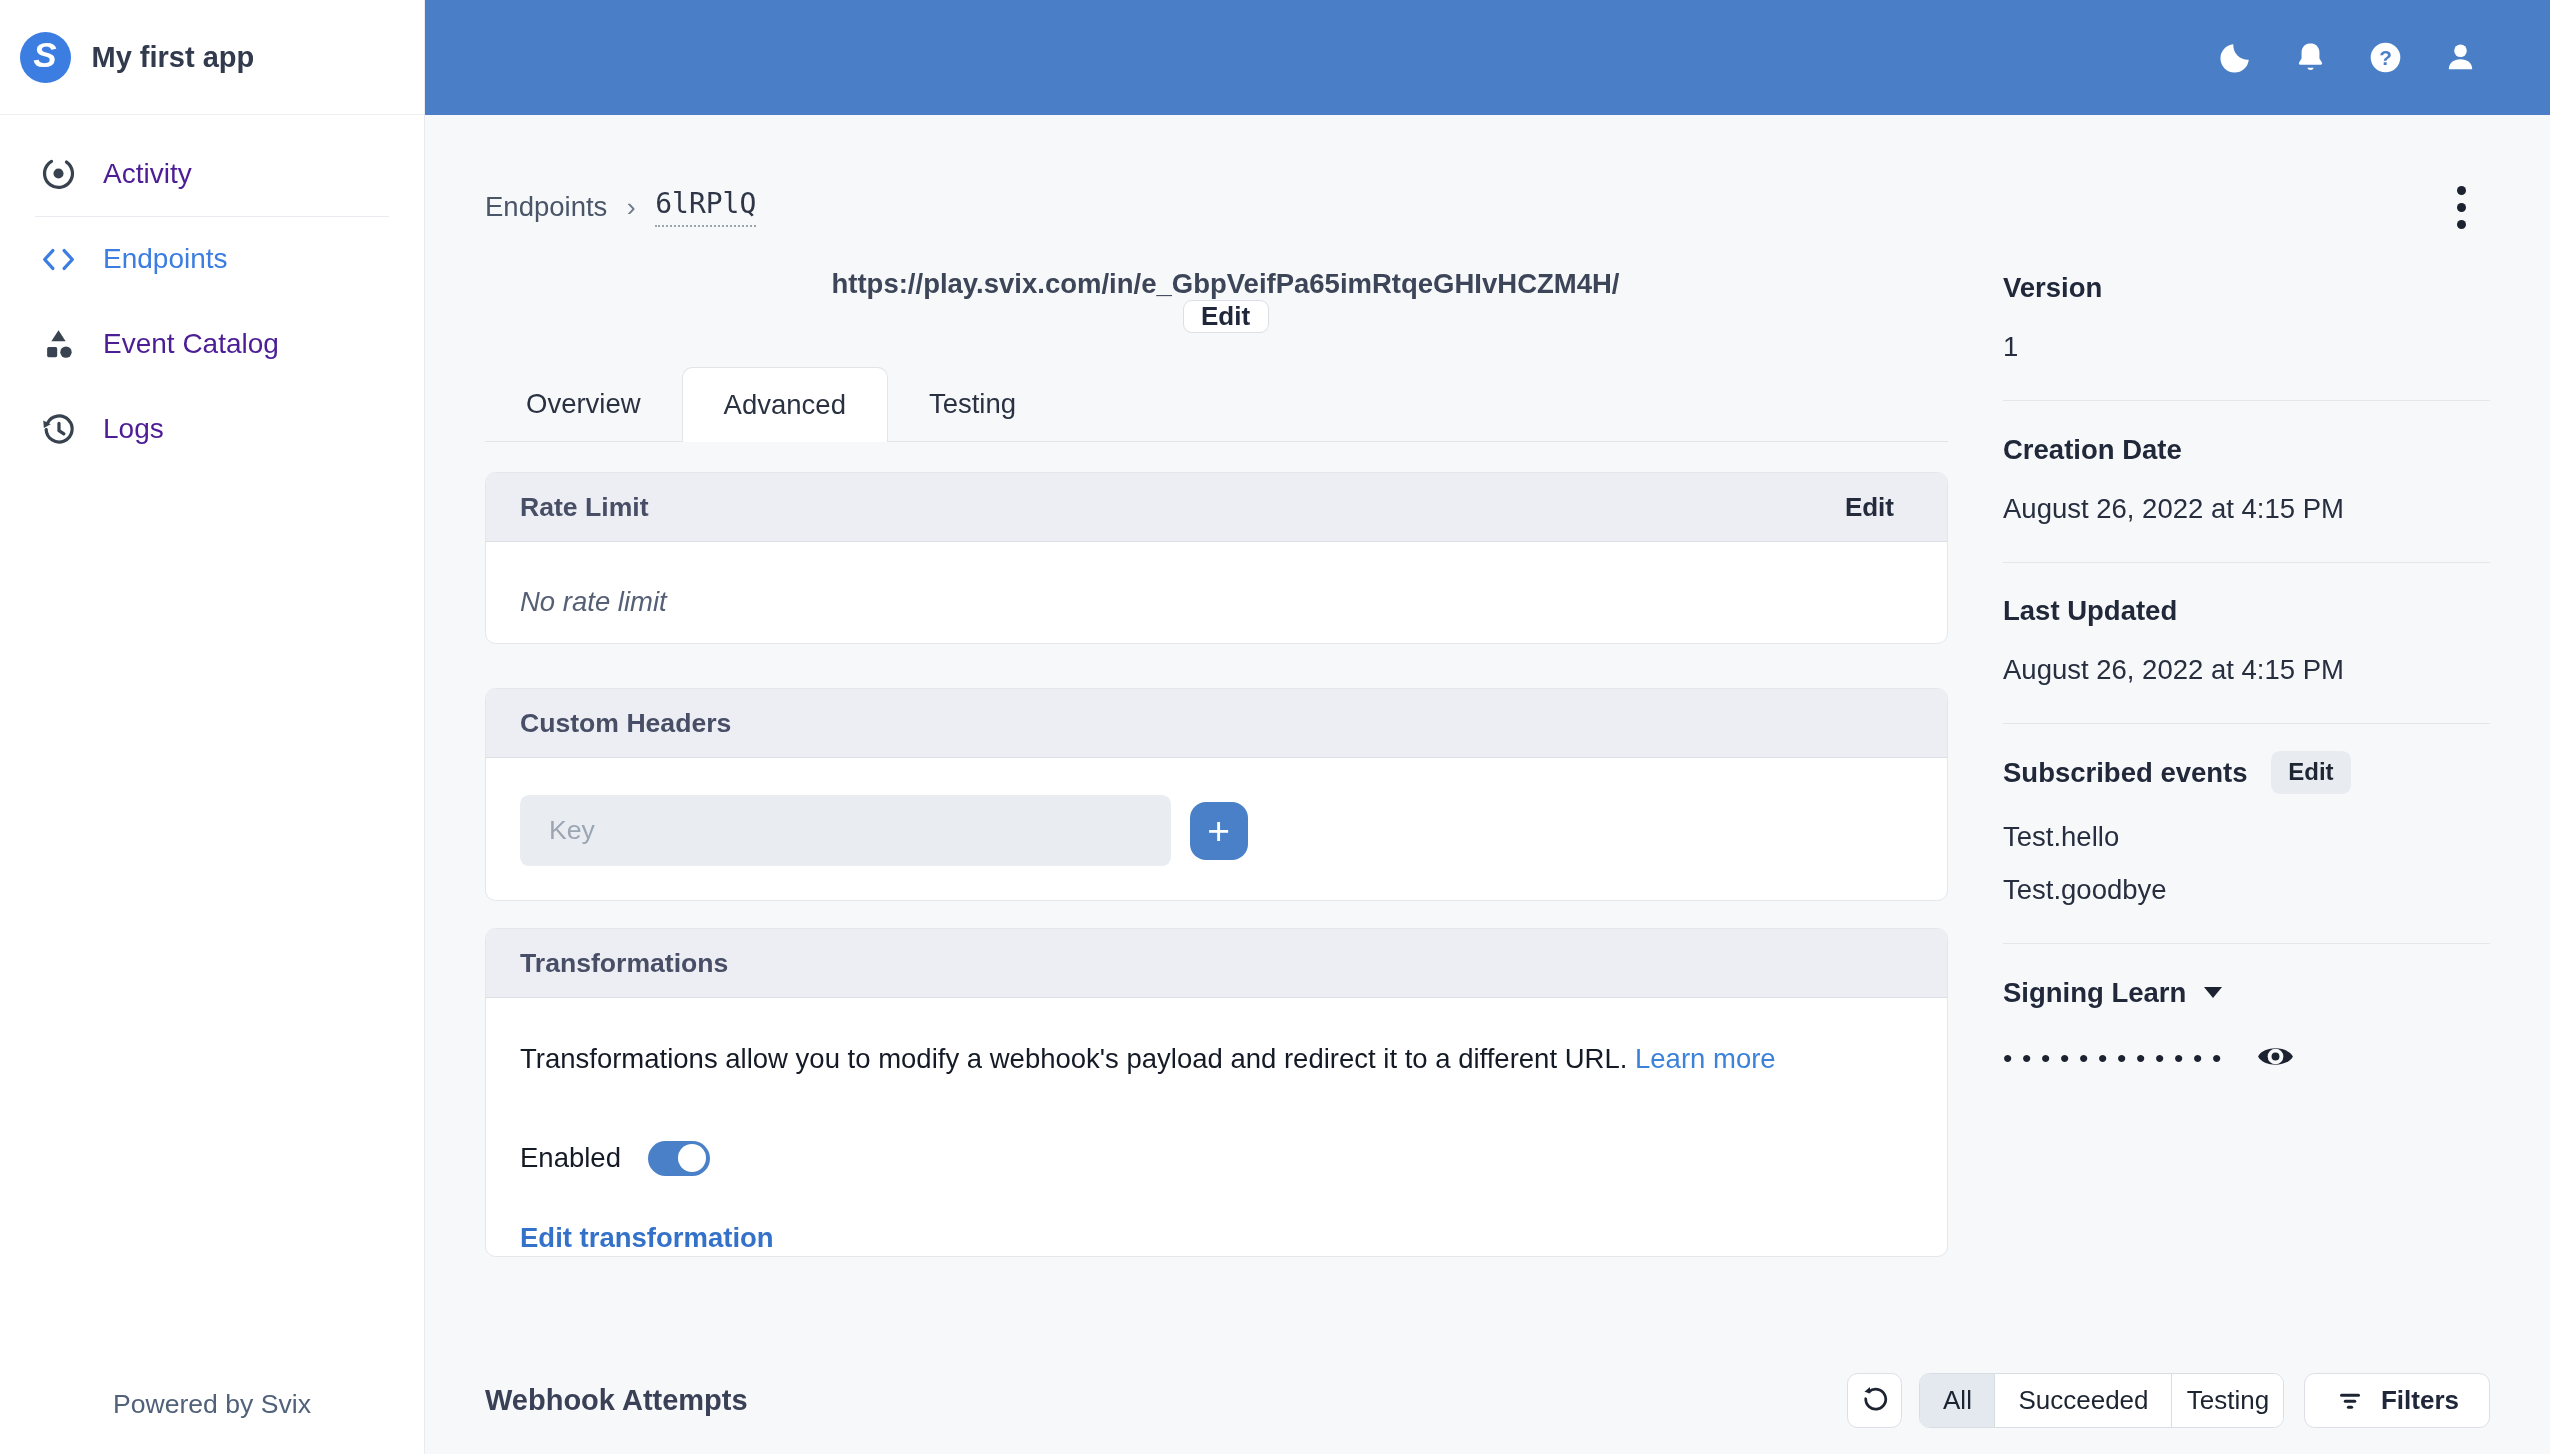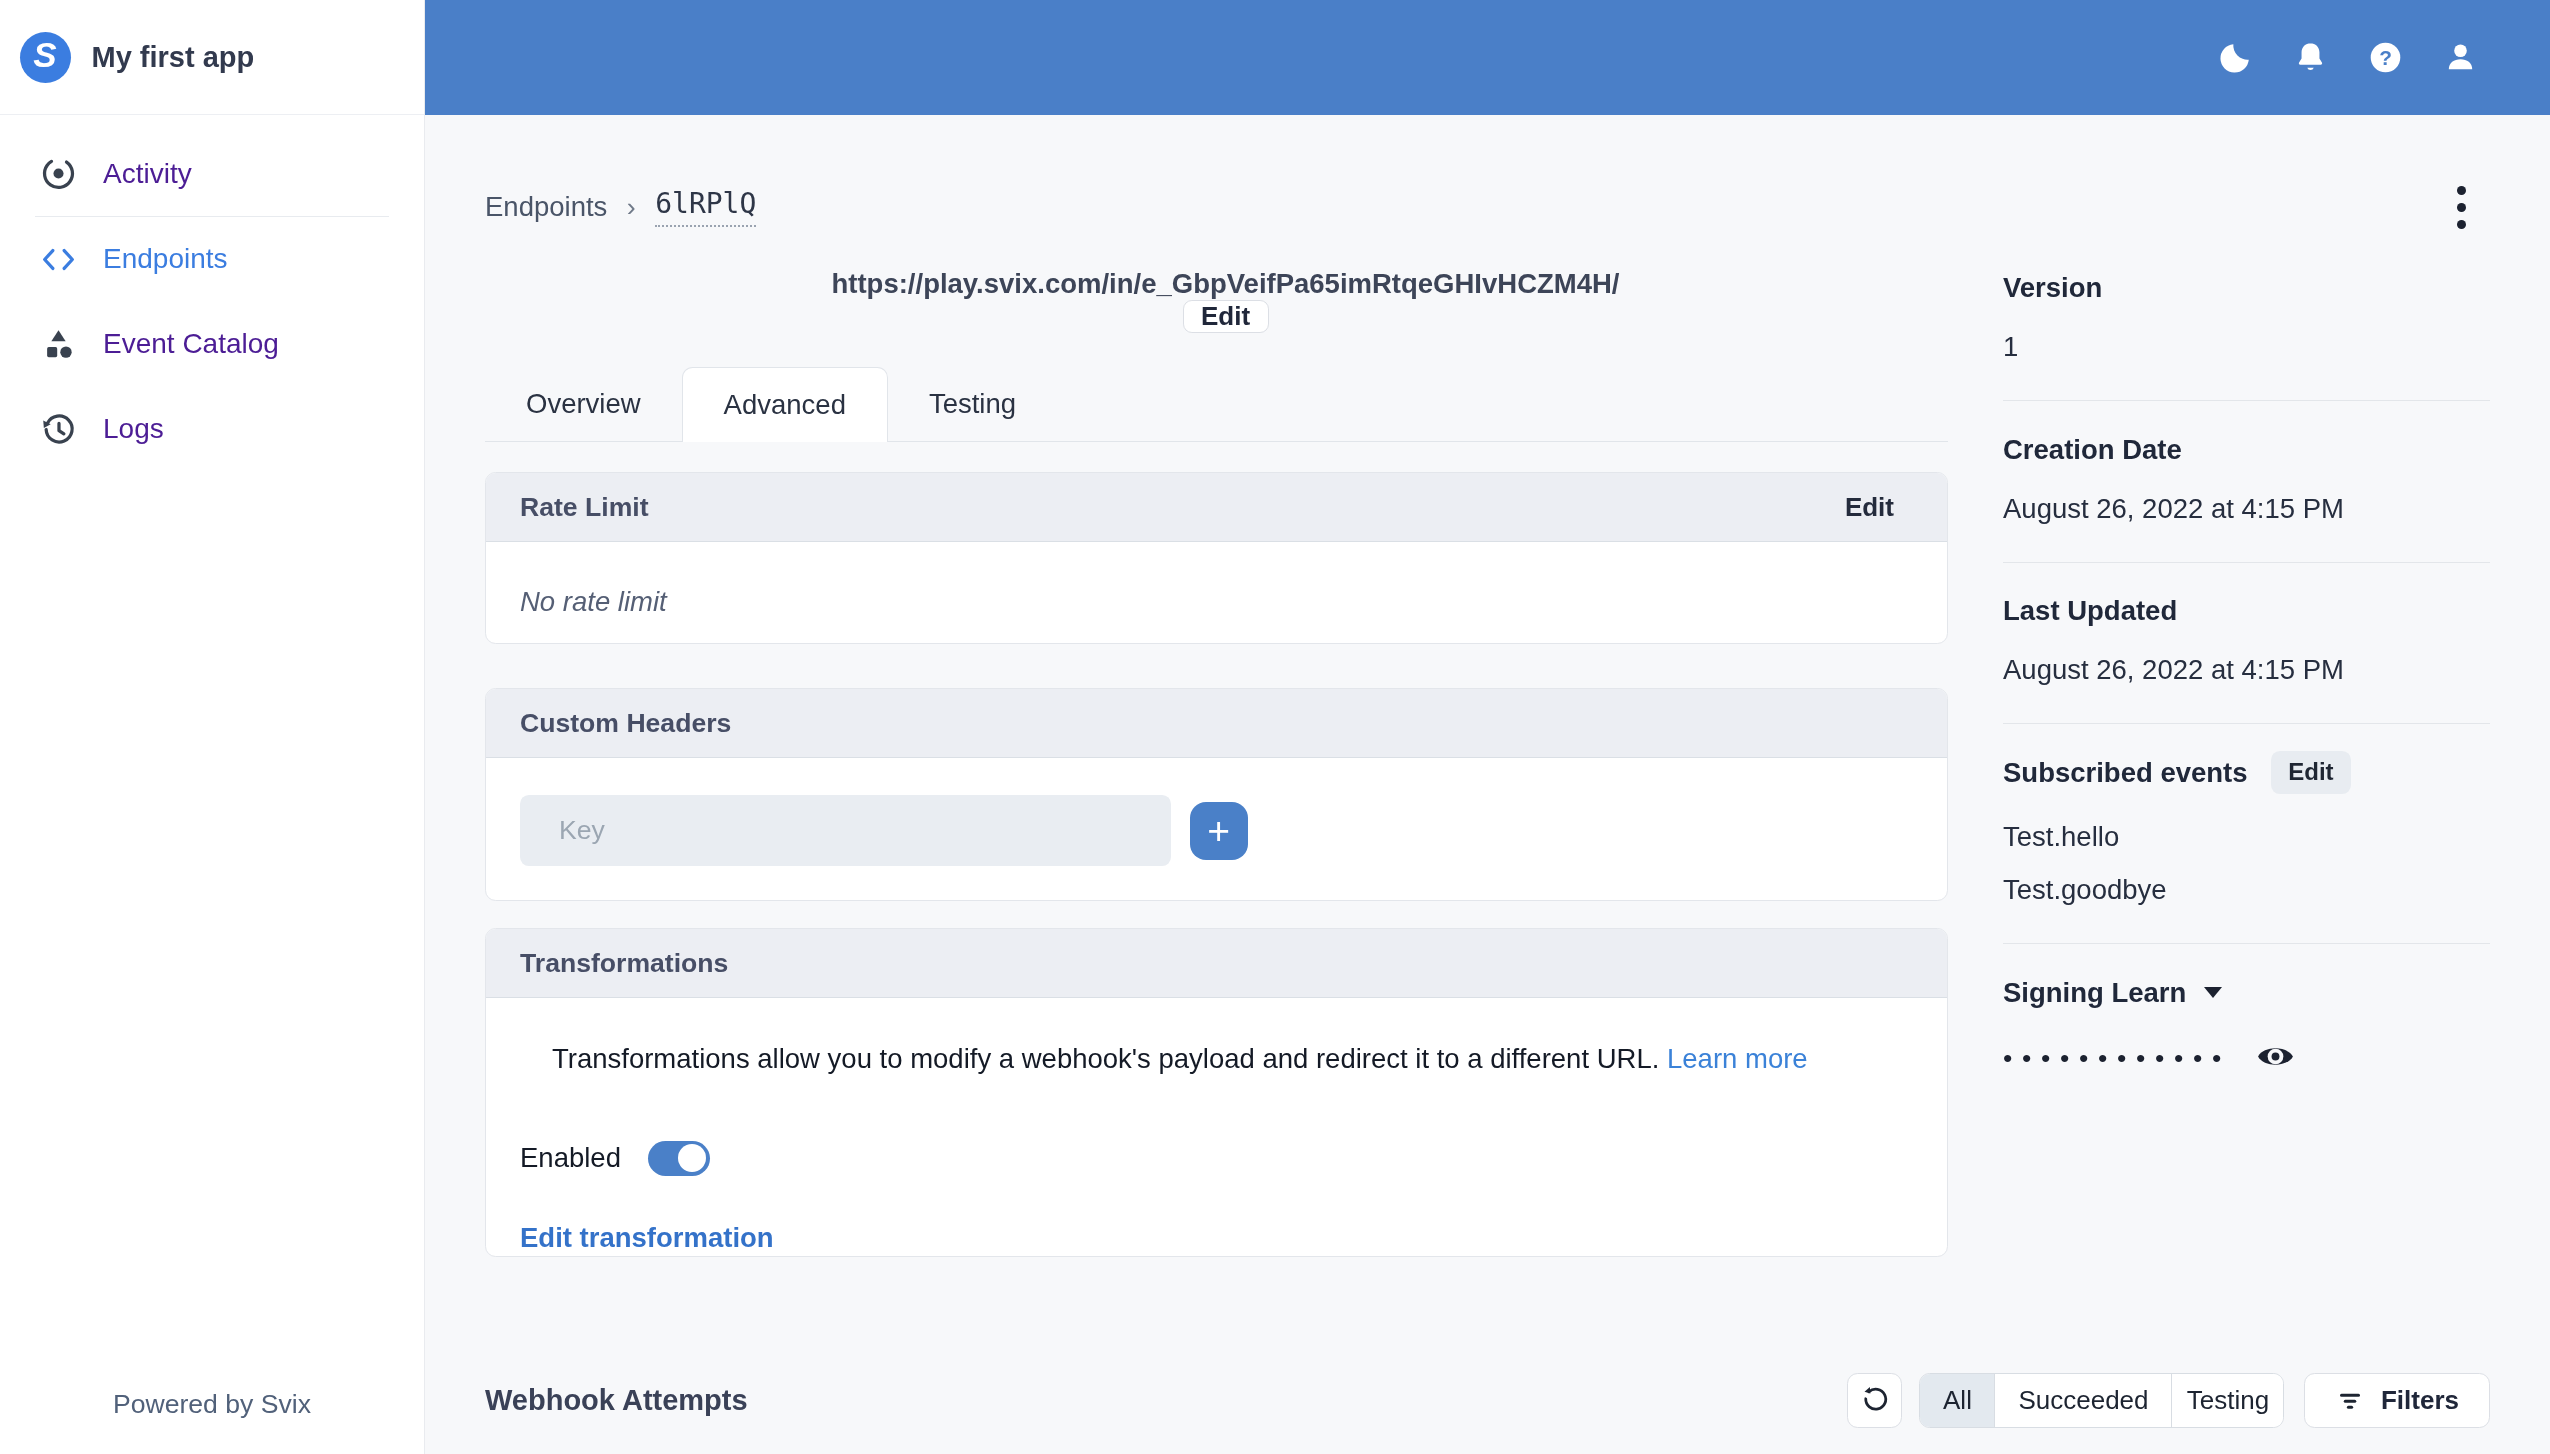--- a/index.html
+++ b/index.html
@@ -96,33 +96,33 @@
   }
   .card-title { font-size:26.6px; font-weight:700; color:#474e66; }
   .card-edit { font-size:26px; font-weight:700; color:#242b3c; cursor:pointer; }
   .card-ratelimit { top:472px; height:172px; }
   .card-headers { top:688px; height:213px; }
   .card-transform { top:928px; height:329px; }
   .empty-text { padding:44px 0 0 34px; font-size:27.5px; font-style:italic; color:#555f75; }
   .headers-body { padding:37px 34px 0 34px; display:flex; gap:18.6px; align-items:center; }
   .hdr-input {
     height:71px; background:#e9edf2; border:none; border-radius:8.9px;
-    font-size:26.6px; color:#2e3647; padding:0 39px;
+    font-size:26.6px; color:#2e3647; padding:0 29px;
     font-family:"Liberation Sans", sans-serif; outline:none;
   }
   .hdr-input::placeholder { color:#9ba6b2; }
   .key-input { width:651px; flex:none; }
   .value-input { flex:1; }
   .add-btn {
     width:58px; height:58px; flex:none; background:#4a80c8; border:none; border-radius:16px;
     color:#fff; font-size:39px; font-weight:400; cursor:pointer;
     display:flex; align-items:center; justify-content:center; line-height:1;
   }
   .transform-body { padding:41px 34px 0 34px; }
-  .transform-desc { font-size:27.5px; color:#141a26; line-height:1.45;margin-left:32px; }
+  .transform-desc { font-size:27.5px; color:#141a26; line-height:1.45; }
   .link { color:#3b82d8; cursor:pointer; }
   .enabled-row { margin-top:62px; display:flex; align-items:center; gap:26.6px; }
   .enabled-label { font-size:27.5px; color:#141a26; }
   .toggle { width:62px; height:35px; border-radius:17.7px; background:#4a80c8; position:relative; cursor:pointer; }
   .toggle-knob { position:absolute; top:3.5px; left:30px; width:28px; height:28px; border-radius:50%; background:#fff; }
   .edit-transform { margin-top:46px; font-size:27.5px; font-weight:700; color:#3472c9; cursor:pointer; display:inline-block; }
   
   .details { position:absolute; left:2003px; top:266px; width:487px; }
   .d-section { border-bottom:0.9px solid #e3e6ea; padding-bottom:32px; }
   .d-section + .d-section { padding-top:26.6px; }

